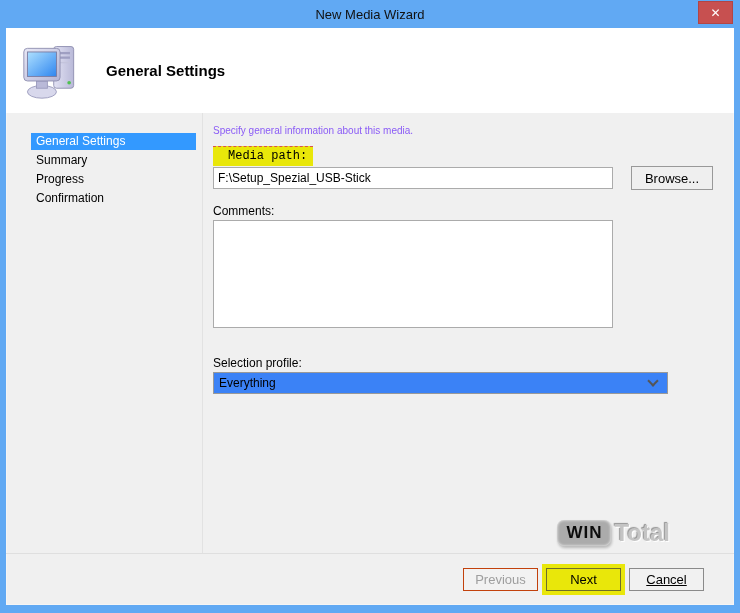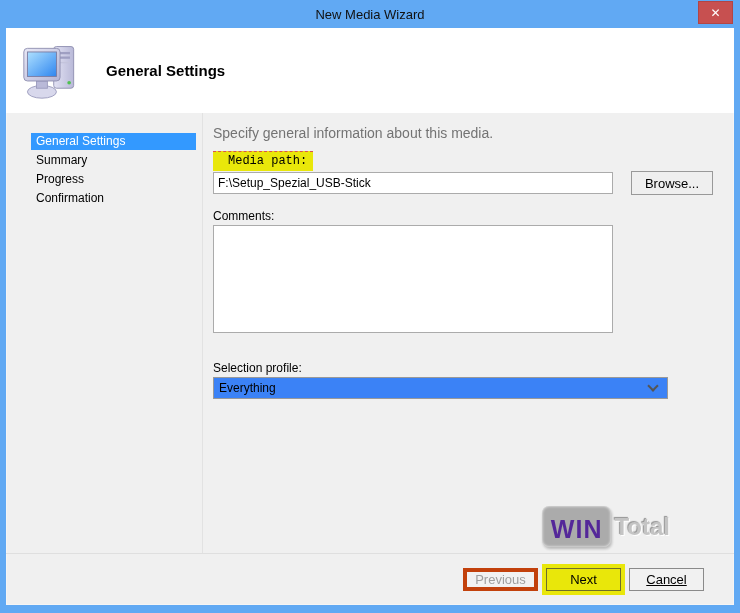--- a/index.html
+++ b/index.html
@@ -42,21 +42,21 @@
     position:absolute; top:0; left:0; bottom:52px; width:197px;
     padding-top:20px; border-right:1px solid #e2e2e2;
   }
   .nav-item {
     margin:0 6px 2px 25px; padding:1px 5px; font-size:12px; line-height:15px;
     color:#000; cursor:default;
   }
   .nav-item.selected { background:#3399ff; color:#fff; }
   
   .content { position:absolute; top:0; left:198px; right:0; bottom:52px; padding:12px 0 0 9px; }
-  .intro { font-size:14px; color:#737373; }
+  .intro { font-size:10px; color:#8b5cf6; }
   .hl-label {
     display:inline-block; margin-top:10px; padding:2px 6px 3px 15px;
     background:#e9e70a; border-top:1px dashed #d9534f;
     font-size:12px; color:#000;font-family:Liberation Mono, monospace;
   }
   .row { display:flex; align-items:center; }
   .path-input {
     width:400px; height:22px; border:1px solid #ababab; background:#fff;
     font-family:"Liberation Sans", sans-serif; font-size:12px; padding:0 4px; color:#000;
   }
@@ -79,36 +79,36 @@
   .combo .combo-value { flex:1; }
   .chevron {
     width:8px; height:8px; margin-right:10px; margin-top:-4px;
     border-right:2px solid #555; border-bottom:2px solid #555; transform:rotate(45deg);
   }
   
   .watermark {
     position:absolute; right:64px; bottom:58px; display:flex; align-items:center; opacity:.95;
   }
   .wm-win {
-    background:#a8a8a8; color:#4c1d95; font-weight:bold; font-size:25px; letter-spacing:1px;
-    padding:9px 9px 3px; border-radius:7px;
+    background:#a8a8a8; color:#000000; font-weight:bold; font-size:17px; letter-spacing:1px;
+    padding:3px 9px 3px; border-radius:7px;
     box-shadow:1px 2px 3px rgba(0,0,0,.25), inset 0 0 3px #fff;
   }
   .wm-total {
     margin-left:3px; color:#c2c2c2; font-weight:bold; font-size:24px;
     text-shadow:1px 1px 0 #fff, -1px -1px 1px #909090;
   }
   
   .footer {
     position:absolute; left:0; right:0; bottom:0; height:52px;
     border-top:1px solid #dfdfdf;
     display:flex; align-items:center; justify-content:flex-end; gap:8px; padding-right:30px;
   }
   .footer .btn { width:75px; height:23px; }
-  .btn-disabled { border:4px solid #c2410c; color:#9e9e9e; background:#f2f2f2; }
+  .btn-disabled { border:1px solid #c2410c; color:#9e9e9e; background:#f2f2f2; }
   .btn-next {
     background:#e9e70a; border:1px solid #6e6e2a;
     box-shadow:0 0 0 4px #e9e70a;
   }
   .btn-cancel { border:1px solid #8a8a8a; background:#f1f1f1; width:70px;text-decoration:underline; }
 </style>
 </head>
 <body>
 
 <div class="titlebar">

